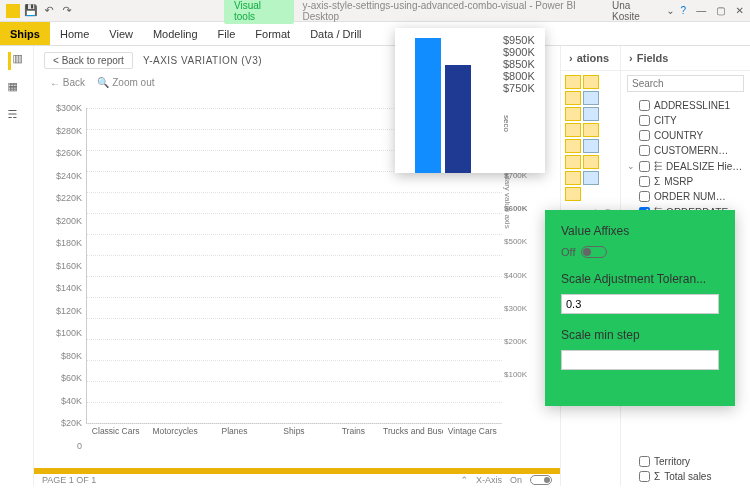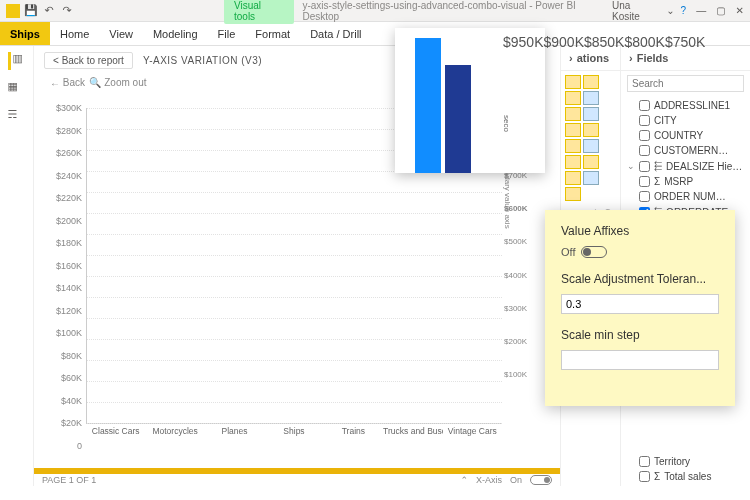--- a/index.html
+++ b/index.html
@@ -13,21 +13,21 @@
   .winbtns { display: flex; gap: 10px; margin-left: 10px; color: #605e5c; font-size: 10px; }
   .ribbon { height: 24px; display: flex; align-items: center; border-bottom: 1px solid #e0e0e0; }
   .tab { padding: 0 10px; height: 100%; display: flex; align-items: center; font-size: 11px; color: #333; cursor: pointer; }
   .tab.file { background: #f2c811; color: #000; font-weight: 600; }
   .main { display: flex; height: 440px; }
   .leftrail { width: 34px; border-right: 1px solid #eee; display: flex; flex-direction: column; align-items: center; padding-top: 6px; gap: 10px; }
   .leftrail .ico { width: 18px; height: 18px; color: #605e5c; cursor: pointer; }
   .canvas { flex: 1; position: relative; background: #fff; }
   .crumb { display: flex; align-items: center; gap: 10px; padding: 6px 10px; font-size: 10px; color: #555; }
   .crumb .back { border: 1px solid #ddd; padding: 2px 8px; border-radius: 2px; cursor: pointer; }
-  .chartbar { display: flex; align-items: flex-start; gap: 4px; padding: 2px 16px; font-size: 10px; color: #888; }
+  .chartbar { display: flex; align-items: flex-start; gap: 12px; padding: 2px 16px; font-size: 10px; color: #888; }
   .chart { position: absolute; top: 62px; left: 12px; right: 18px; bottom: 40px; }
   .plot { position: absolute; top: 0; bottom: 22px; left: 40px; right: 40px; border-left: 1px solid #ccc; border-bottom: 1px solid #ccc; }
   .ylab { position: absolute; left: 0; width: 36px; text-align: right; font-size: 9px; color: #888; transform: translateY(50%); }
   .y2lab { position: absolute; right: -36px; width: 34px; text-align: left; font-size: 8px; color: #888; transform: translateY(50%); }
   .grid { position: absolute; left: 0; right: 0; height: 0; border-top: 1px dotted #e2e2e2; }
   .cats { position: absolute; bottom: 0; left: 40px; right: 40px; height: 20px; display: flex; }
   .cat { flex: 1; text-align: center; font-size: 8.5px; color: #666; white-space: nowrap; overflow: hidden; }
   .group { position: absolute; bottom: 0; display: flex; gap: 2px; align-items: flex-end; justify-content: center; }
   .bar1 { background: #118dff; width: 18px; }
   .bar2 { background: #1f3a93; width: 18px; }
@@ -49,28 +49,28 @@
   .fields-pane { width: 130px; }
   .fields-pane .search { margin: 4px 6px; width: calc(100% - 12px); font-size: 10px; padding: 2px 18px 2px 4px; border: 1px solid #ddd; }
   .field-list { padding: 2px 6px; font-size: 10px; }
   .field { display: flex; align-items: center; gap: 4px; padding: 2px 0; color: #444; cursor: pointer; }
   .field input { width: 11px; height: 11px; }
   .field .chev { width: 8px; color: #888; font-size: 9px; }
 
   
   .popout { position: absolute; top: 28px; left: 395px; width: 150px; height: 145px; background: #fff; box-shadow: 0 3px 12px rgba(0,0,0,.25); display: flex; }
   .popout .pchart { flex: 1; position: relative; }
-  .popout .plabels { width: 44px; display: flex; flex-direction: row; justify-content: space-between; padding: 6px 2px; font-size: 14px; color: #555; }
+  .popout .plabels { width: 44px; display: flex; flex-direction: column; justify-content: flex-start; padding: 6px 2px; font-size: 11px; color: #555; }
   .popout .pbar { position: absolute; bottom: 0; width: 26px; }
   .popout .p1 { background: #118dff; left: 20px; }
   .popout .p2 { background: #1f3a93; left: 50px; }
   .popout .ytitle2 { position: absolute; right: -10px; top: 60%; font-size: 8px; color: #666; writing-mode: vertical-rl; }
 
   
-  .card { position: absolute; top: 210px; left: 545px; width: 190px; background: #fef9c3; box-shadow: 0 3px 14px rgba(0,0,0,.25); padding: 14px 16px 22px; }
+  .card { position: absolute; top: 210px; left: 545px; width: 190px; background: #22c55e; box-shadow: 0 3px 14px rgba(0,0,0,.25); padding: 14px 16px 22px; }
   .card h4 { font-size: 12px; font-weight: 400; color: #333; margin-bottom: 8px; }
   .card .row { margin-bottom: 14px; }
   .card .offtog { display: flex; align-items: center; gap: 6px; font-size: 11px; color: #555; }
   .card .tg { width: 26px; height: 12px; border: 1px solid #666; border-radius: 6px; position: relative; }
   .card .tg::after { content: ""; position: absolute; left: 1px; top: 1px; width: 8px; height: 8px; border-radius: 50%; background: #666; }
   .card input { width: 100%; font-size: 11px; padding: 3px 4px; border: 1px solid #ccc; }
 </style>
 </head>
 <body>
 

